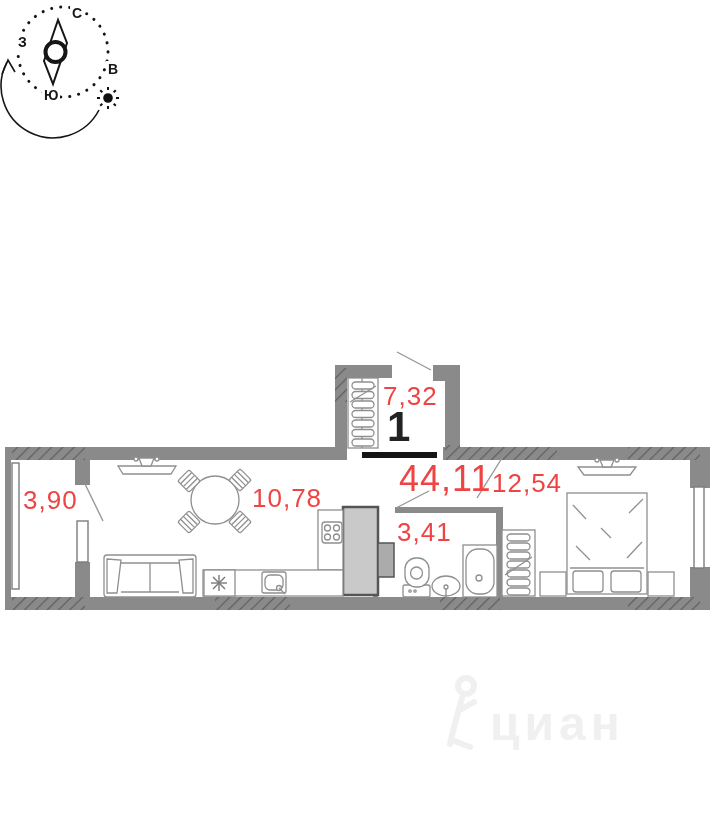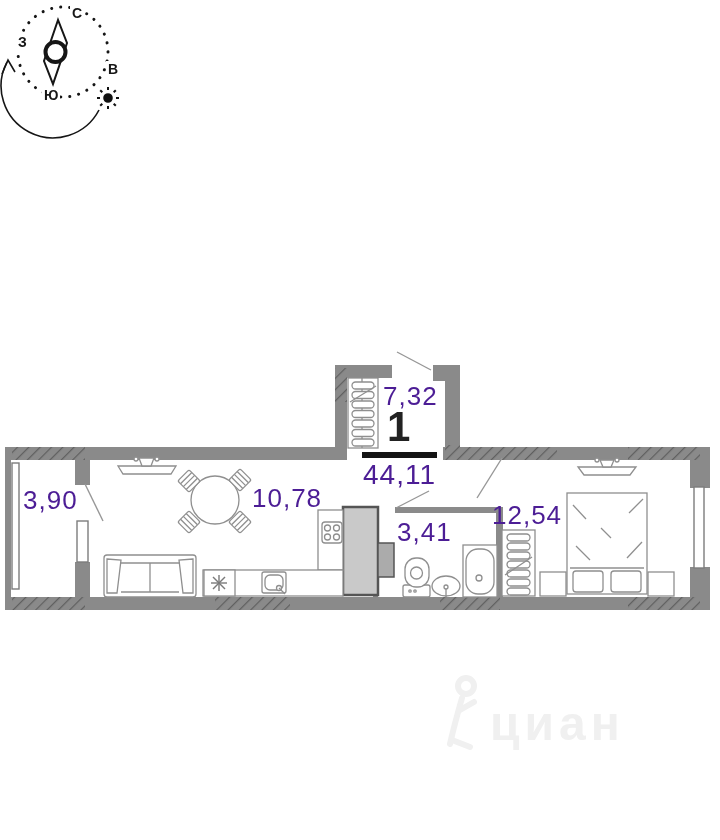--- a/index.html
+++ b/index.html
@@ -2,24 +2,24 @@
 <html><head>
 <meta charset="utf-8">
 <style>
   html,body{margin:0;padding:0;background:#ffffff;}
   #stage{
     position:relative;width:720px;height:840px;background:#ffffff;overflow:hidden;
     font-family:"Liberation Sans",sans-serif;
   }
   .abs{position:absolute;}
   .area-label{
-    position:absolute;color:#4c1d95;font-size:26px;letter-spacing:1px;
+    position:absolute;color:#ef4444;font-size:26px;letter-spacing:1px;
     font-family:"Liberation Sans",sans-serif;white-space:nowrap;line-height:1;
   }
-  .total-label{font-size:28px;}
+  .total-label{font-size:36px;margin-left:36px;}
   .apt-number{
     position:absolute;color:#222;font-size:42px;font-weight:700;line-height:1;
     letter-spacing:0;
   }
   .underline-bar{position:absolute;background:#141414;}
   .compass-letter{
     position:absolute;color:#161616;font-size:14px;font-weight:600;line-height:1;
     background:#ffffff;padding:1px 2px;
   }
   .watermark-text{
@@ -263,17 +263,17 @@
   <div class="compass-letter" style="left:42px;top:87px">Ю</div>
   <div class="compass-letter" style="left:16px;top:34px">З</div>
 
   <div class="area-label" style="left:383px;top:383px">7,32</div>
   <div class="apt-number" style="left:387px;top:406px">1</div>
   <div class="underline-bar" style="left:362px;top:452px;width:75px;height:6px"></div>
   <div class="area-label total-label" style="left:363px;top:461px">44,11</div>
   <div class="area-label" style="left:23px;top:487px">3,90</div>
   <div class="area-label" style="left:252px;top:485px">10,78</div>
   <div class="area-label" style="left:397px;top:519px">3,41</div>
-  <div class="area-label" style="left:492px;top:502px">12,54</div>
+  <div class="area-label" style="left:492px;top:470px">12,54</div>
 
   <div class="watermark-text" style="left:490px;top:700px">циан</div>
 
 </div>
 
 </body></html>

